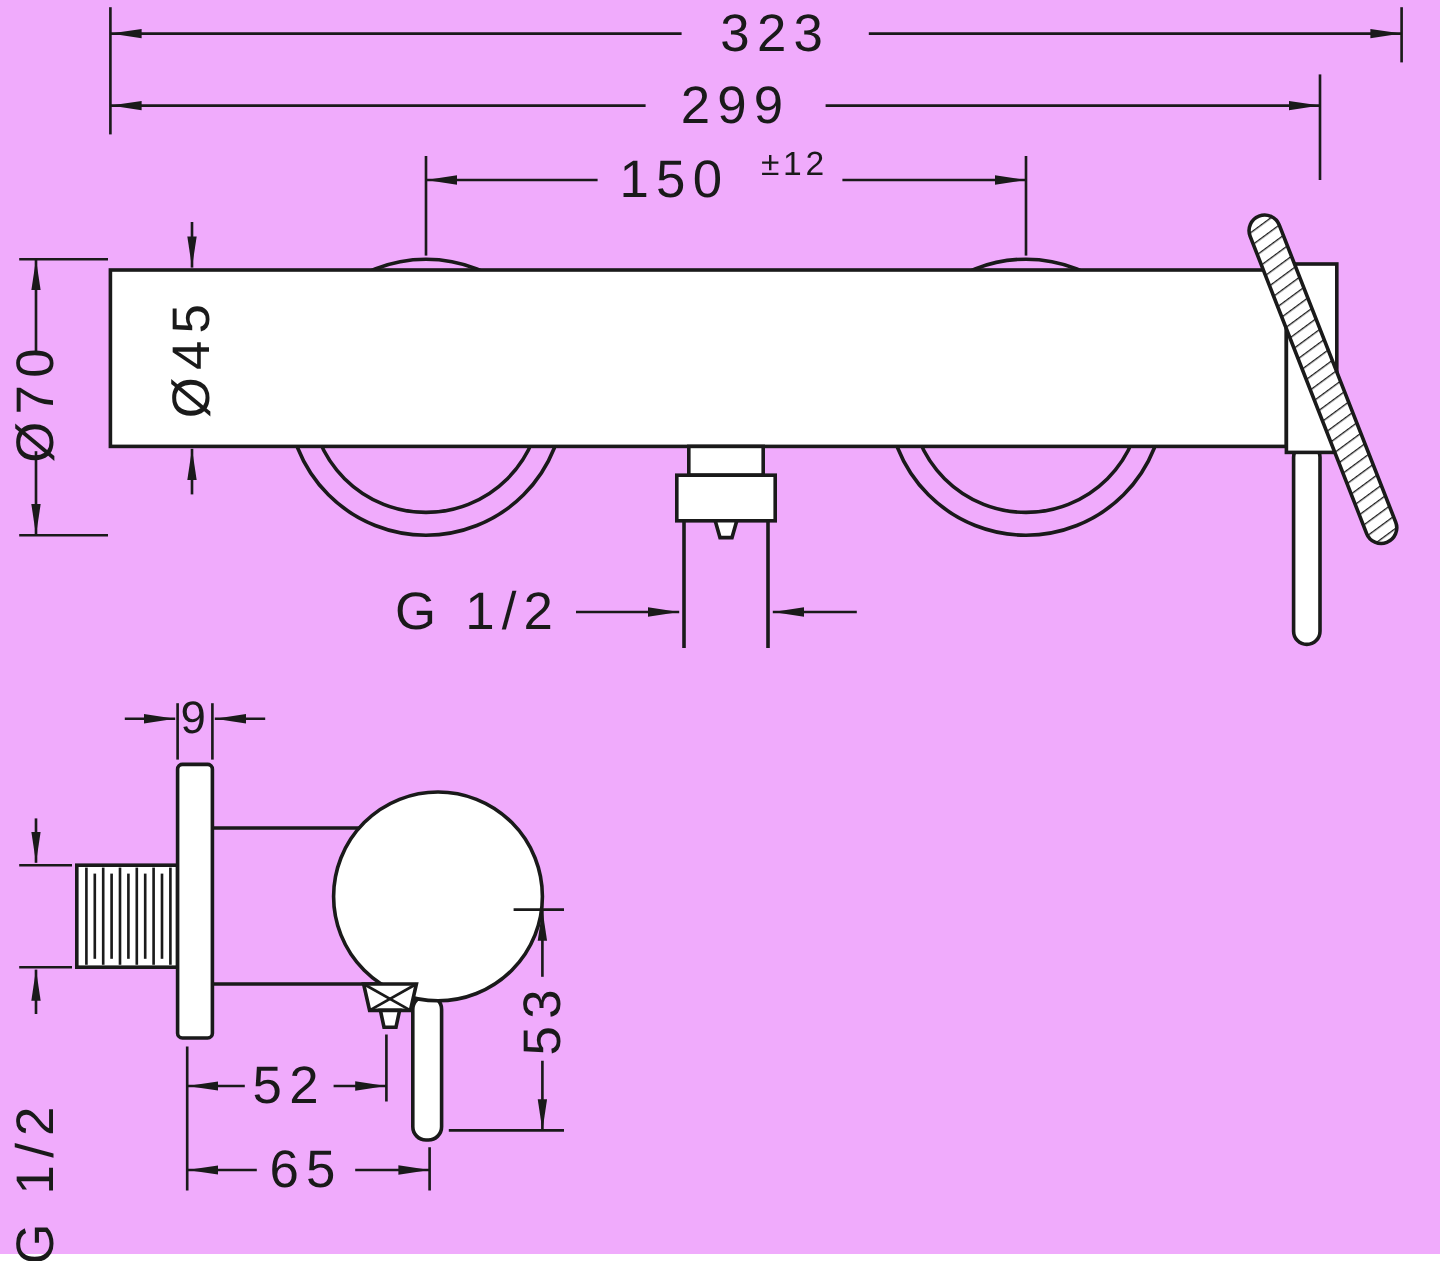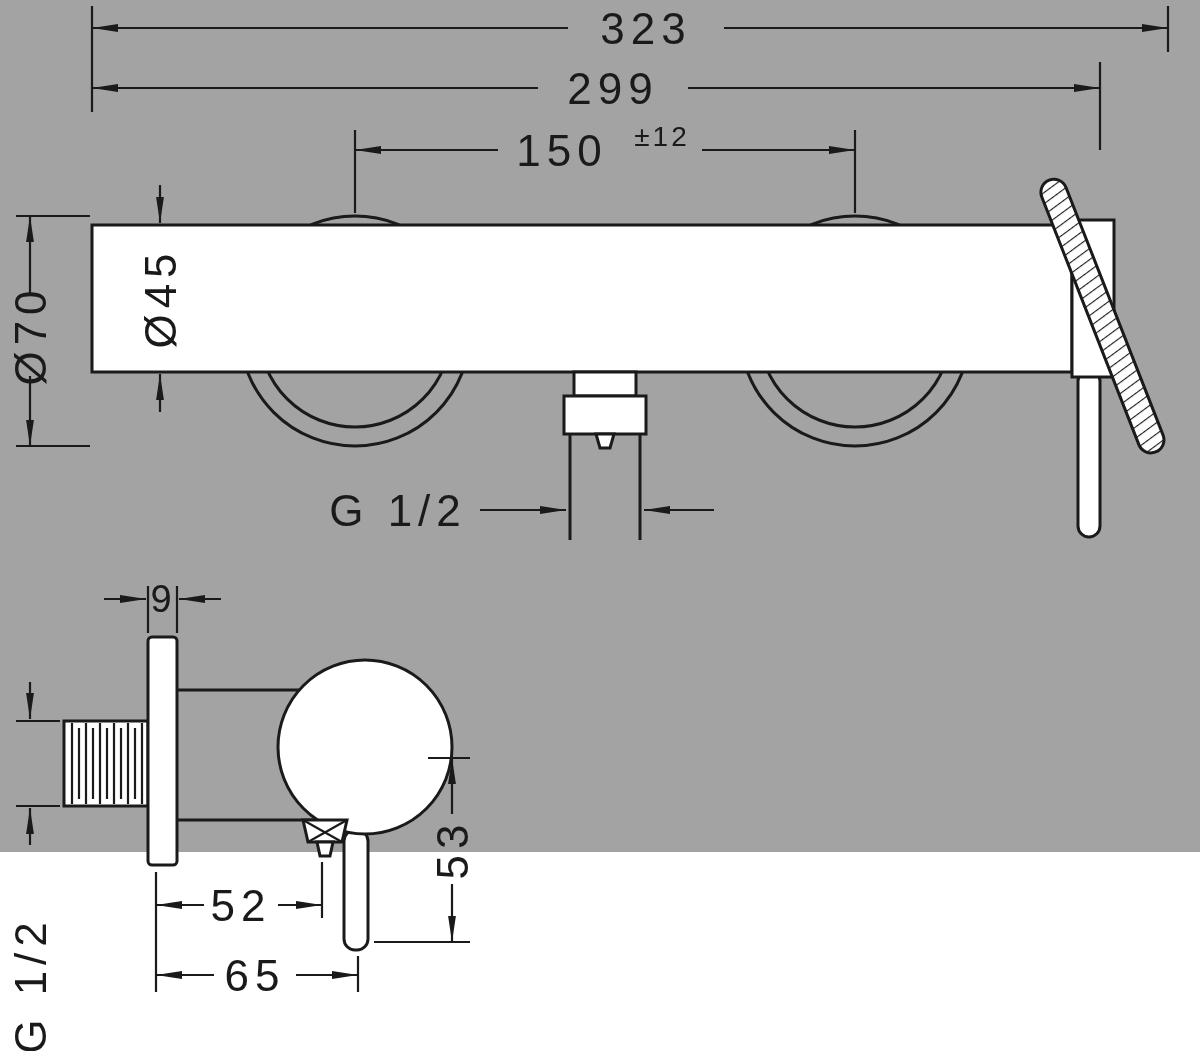--- a/index.html
+++ b/index.html
@@ -1,18 +1,18 @@
 <!DOCTYPE html>
 <html style="--line: #1a1a1a;"><head>
 <meta charset="utf-8">
 <style>
   *{margin:0;padding:0;box-sizing:border-box}
   html,body{background:#fff}
   body{width:1200px;height:1051px;overflow:hidden}
-  .canvas{position:relative;width:1200px;height:852px;background:#a3a3a3}
+  .canvas{position:relative;width:1200px;height:1045px;background:#f0abfc}
   svg{display:block}
   .ol{stroke:var(--line,#1a1a1a);stroke-width:3;fill:none;stroke-linecap:butt}
   .olw{stroke:var(--line,#1a1a1a);stroke-width:3;fill:#fff}
   .hat{stroke:var(--line,#1a1a1a);stroke-width:3}
   .thin{stroke:var(--line,#1a1a1a);stroke-width:2.2;fill:none}
   .txt{fill:var(--line,#1a1a1a);font-family:"Liberation Sans","DejaVu Sans",sans-serif;
        font-size:44px;letter-spacing:6px;text-anchor:middle;dominant-baseline:central}
   .txt-sm{font-size:28px;letter-spacing:3px}
   .txt-9{font-size:38px;letter-spacing:2px}
 </style>

